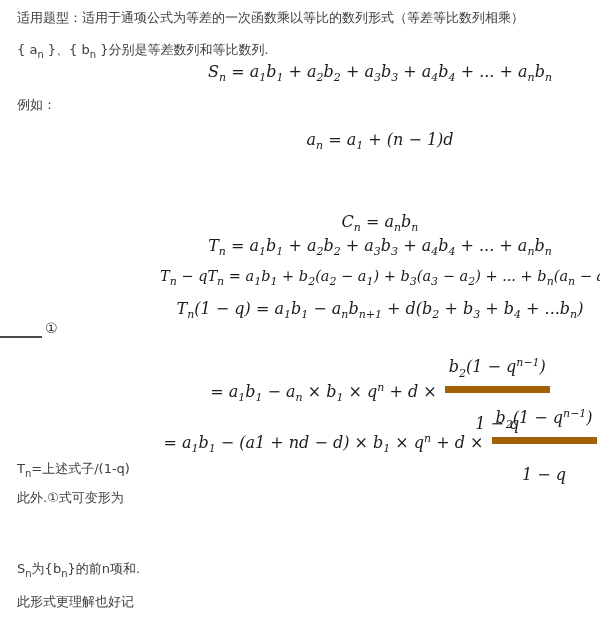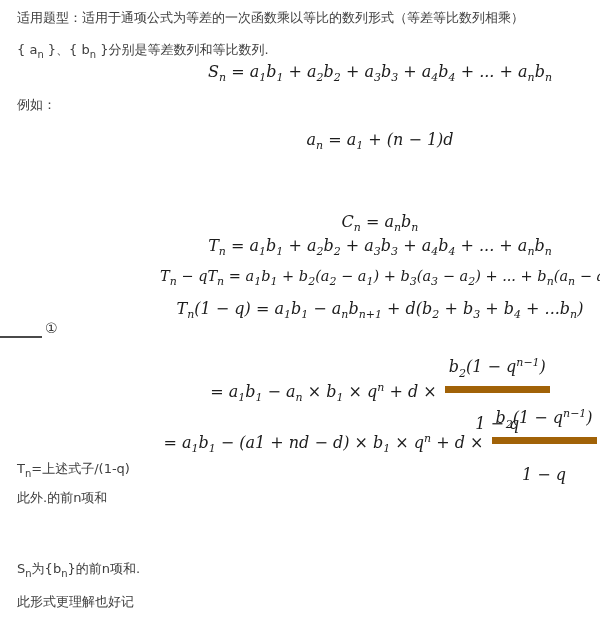--- a/index.html
+++ b/index.html
@@ -63,19 +63,19 @@
   <div class="formula" style="top:299px">T<sub>n</sub>(1 − q) = a<sub>1</sub>b<sub>1</sub> − a<sub>n</sub>b<sub>n+1</sub> + d(b<sub>2</sub> + b<sub>3</sub> + b<sub>4</sub> + ...b<sub>n</sub>)</div>
 
   <div class="blank-line"></div>
   <div class="marker-num">①</div>
 
   <div class="formula fracline" style="top:352px"><span>= a<sub>1</sub>b<sub>1</sub> − a<sub>n</sub> × b<sub>1</sub> × q<sup>n</sup> + d × </span><span class="frac"><span class="num">b<sub>2</sub>(1 − q<sup>n−1</sup>)</span><span class="den">1 − q</span></span></div>
 
   <div class="formula fracline" style="top:403px"><span>= a<sub>1</sub>b<sub>1</sub> − (a1 + nd − d) × b<sub>1</sub> × q<sup>n</sup> + d × </span><span class="frac"><span class="num">b<sub>2</sub>(1 − q<sup>n−1</sup>)</span><span class="den">1 − q</span></span></div>
 
   <p class="cn" style="top:461px">T<sub>n</sub>=上述式子/(1-q)</p>
-  <p class="cn" style="top:490px">此外.的前n项和</p>
+  <p class="cn" style="top:490px">此外.①式可变形为</p>
 
 
   <p class="cn" style="top:594px">此形式更理解也好记</p>
   <p class="cn" style="top:561px">S<sub>n</sub>为{b<sub>n</sub>}的前n项和.</p>
 
 </div>
 
 </body></html>

